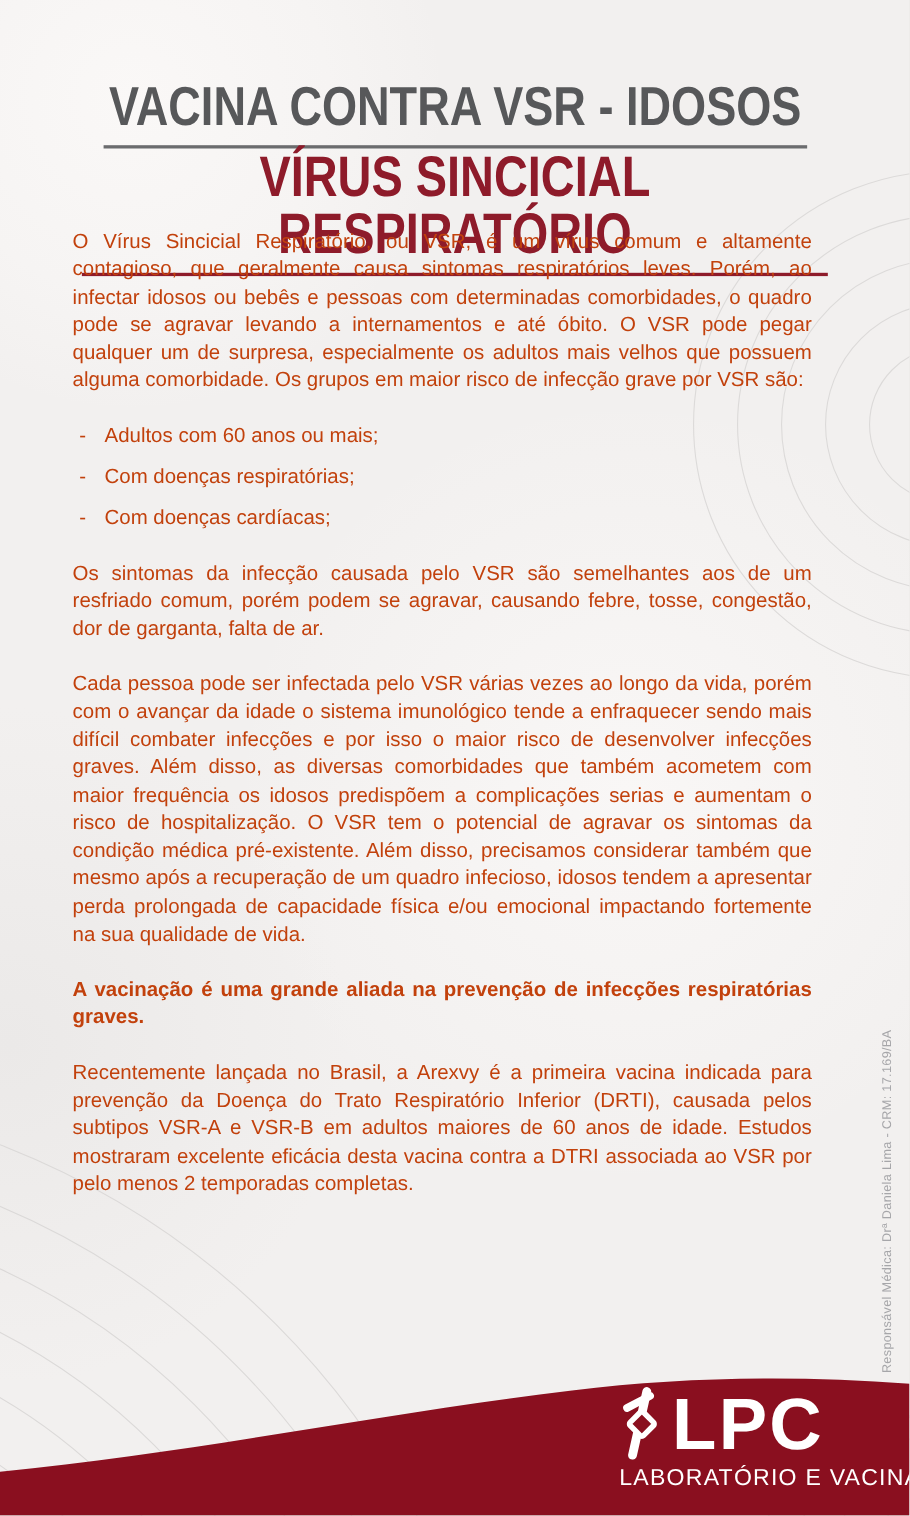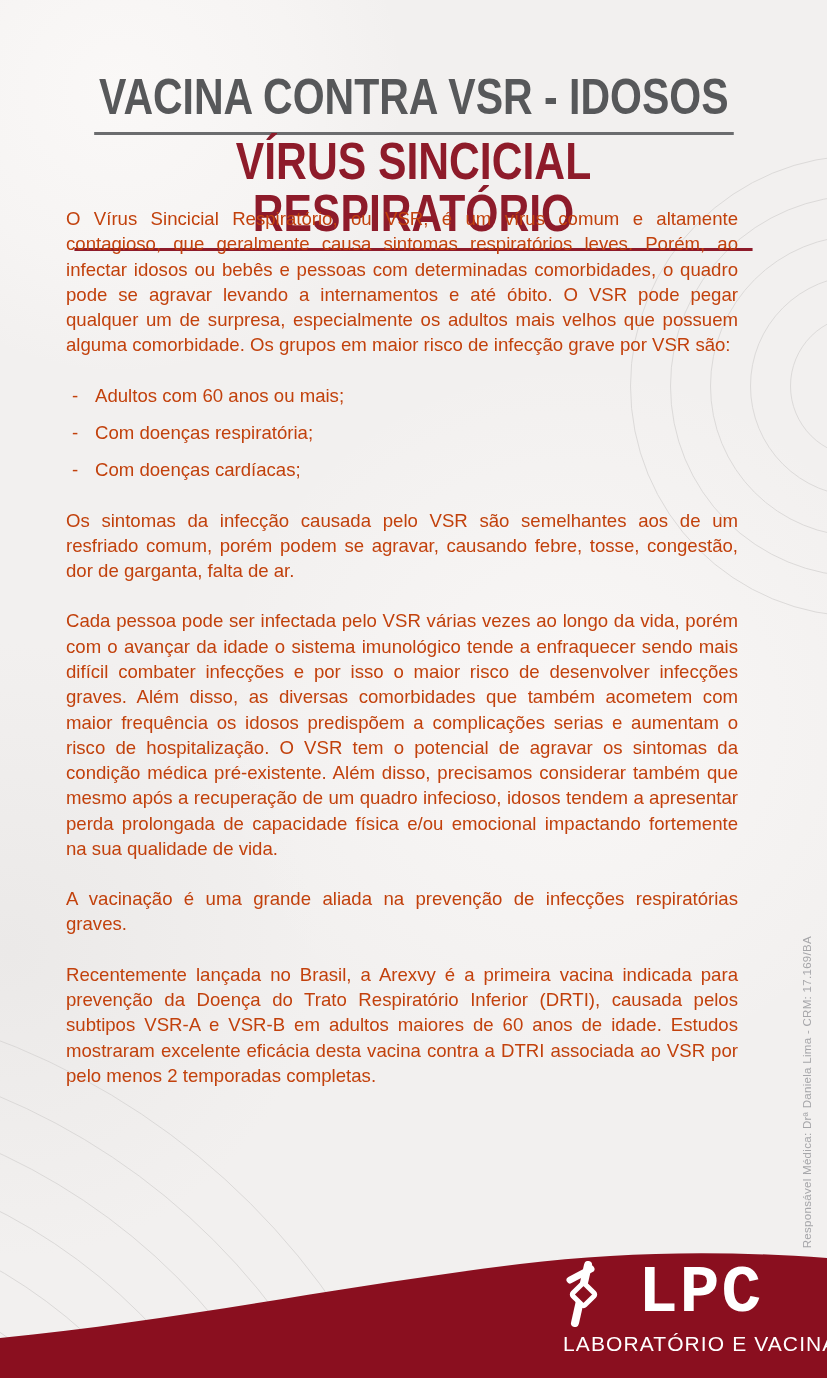--- a/index.html
+++ b/index.html
@@ -37,35 +37,35 @@
     color:#57585a;border-bottom:3px solid #6b6c6e;padding:0 6px 10px 6px;
   }
   
   .content{
     position:absolute;top:206px;left:66px;width:672px;
     font-size:18.6px;line-height:1.36;text-align:justify;
     color:#c2410c;
   }
   .content p{margin:0 0 25px 0;}
   .content .bold-inline{font-weight:normal;}
-  .content .bold-par{font-weight:normal;}
+  .content .bold-par{font-weight:bold;}
   .vsr-list{margin:0 0 25px 0;padding:0;list-style:none;text-align:left;}
   .vsr-list li{position:relative;padding-left:29px;margin:12px 0 1px 0;}
   .vsr-list li::before{content:"-";position:absolute;left:6px;top:0;}
   
   .credit{
     position:absolute;right:14px;bottom:130px;
     writing-mode:vertical-rl;transform:rotate(180deg);
     font-size:11.5px;color:#a6a6a9;letter-spacing:.3px;white-space:nowrap;
   }
   
   .footer{position:absolute;left:0;bottom:0;width:827px;height:150px;}
   .footer svg.wave{position:absolute;left:0;top:0;}
   .logo{position:absolute;right:64px;bottom:22px;width:200px;color:#ffffff;text-align:center;}
-  .logo-row{display:flex;align-items:center;justify-content:space-between;gap:7px;font-family:Liberation Mono, monospace;}
+  .logo-row{display:flex;align-items:center;justify-content:flex-start;gap:7px;}
   .logo-lpc{font-size:66px;font-weight:bold;letter-spacing:2px;line-height:.95;}
   .logo-tag{font-size:21px;font-weight:normal;letter-spacing:1.1px;margin-top:5px;white-space:nowrap;}
 </style>
 </head>
 <body>
 
 <div class="page">
 
   <div class="blob blob-tl"></div>
   <div class="blob blob-mid"></div>
@@ -92,21 +92,21 @@
   <div class="titles">
     <span class="title-line title2"><span class="scaler">VACINA CONTRA VSR - IDOSOS</span></span>
     <span class="title-line title1"><span class="scaler">VÍRUS SINCICIAL RESPIRATÓRIO</span></span>
   </div>
 
   <div class="content">
     <p>O Vírus Sincicial Respiratório, ou VSR, é um vírus comum e altamente contagioso, que geralmente causa sintomas respiratórios leves. Porém, ao infectar idosos ou bebês e pessoas com determinadas comorbidades, o quadro pode se agravar levando a internamentos e até óbito. O VSR pode pegar qualquer um de surpresa, especialmente os adultos mais velhos que possuem alguma comorbidade. Os grupos em maior risco de infecção grave por VSR são:</p>
 
     <ul class="vsr-list">
       <li>Adultos com 60 anos ou mais;</li>
-      <li>Com doenças respiratória;</li>
+      <li>Com doenças respiratórias;</li>
       <li>Com doenças cardíacas;</li>
     </ul>
 
     <p>Os sintomas da infecção causada pelo VSR são semelhantes aos de um resfriado comum, porém podem se agravar, causando febre, tosse, congestão, dor de garganta, falta de ar.</p>
 
 
     <p><span>Cada pessoa pode ser infectada pelo VSR várias vezes ao longo da vida, porém com o </span><span class="bold-inline">avançar da idade o sistema imunológico tende a enfraquecer sendo mais difícil combater infecções e por isso o maior risco de desenvolver infecções graves.</span><span> Além disso, as diversas comorbidades que também acometem com maior frequência os idosos predispõem a complicações serias e aumentam o risco de hospitalização. O VSR tem o potencial de agravar os sintomas da condição médica pré-existente. Além disso, precisamos considerar também que mesmo após a recuperação de um quadro infecioso, idosos tendem a apresentar perda prolongada de capacidade física e/ou emocional impactando fortemente na sua qualidade de vida.</span></p>
 
 
     <p class="bold-par">A vacinação é uma grande aliada na prevenção de infecções respiratórias graves.</p>

